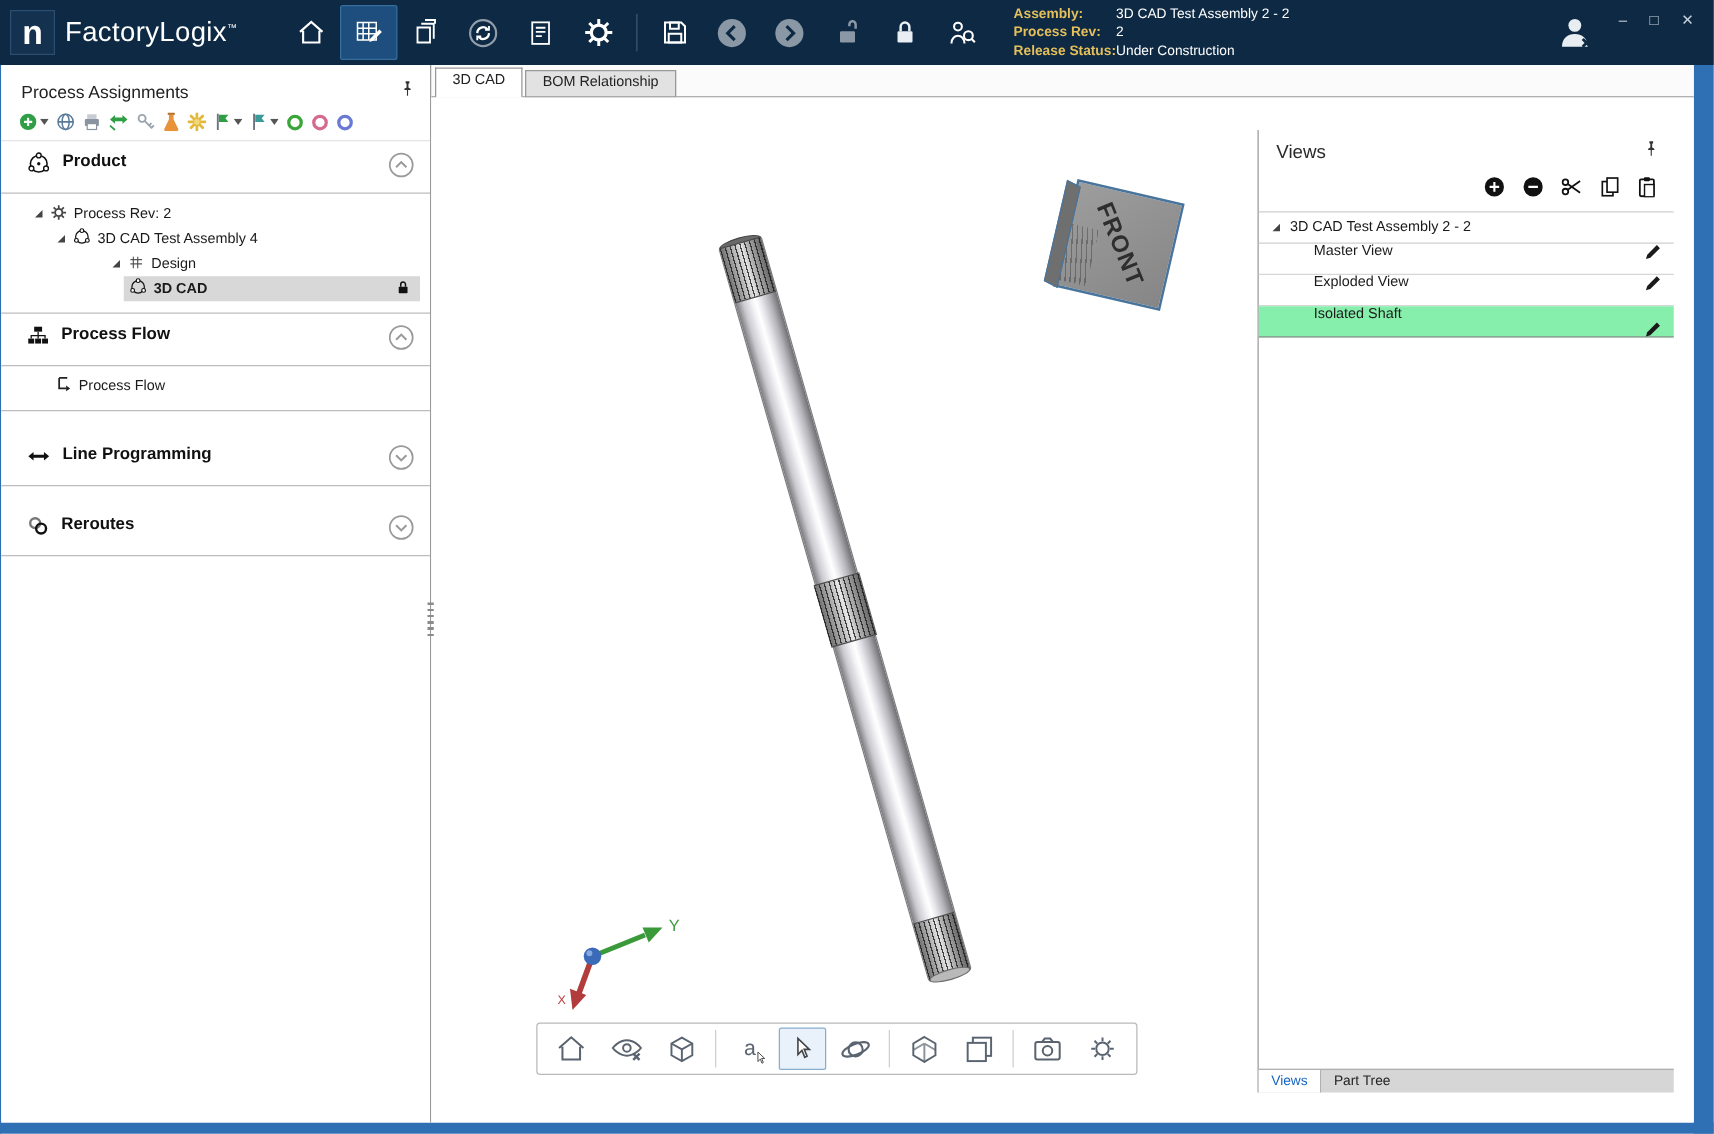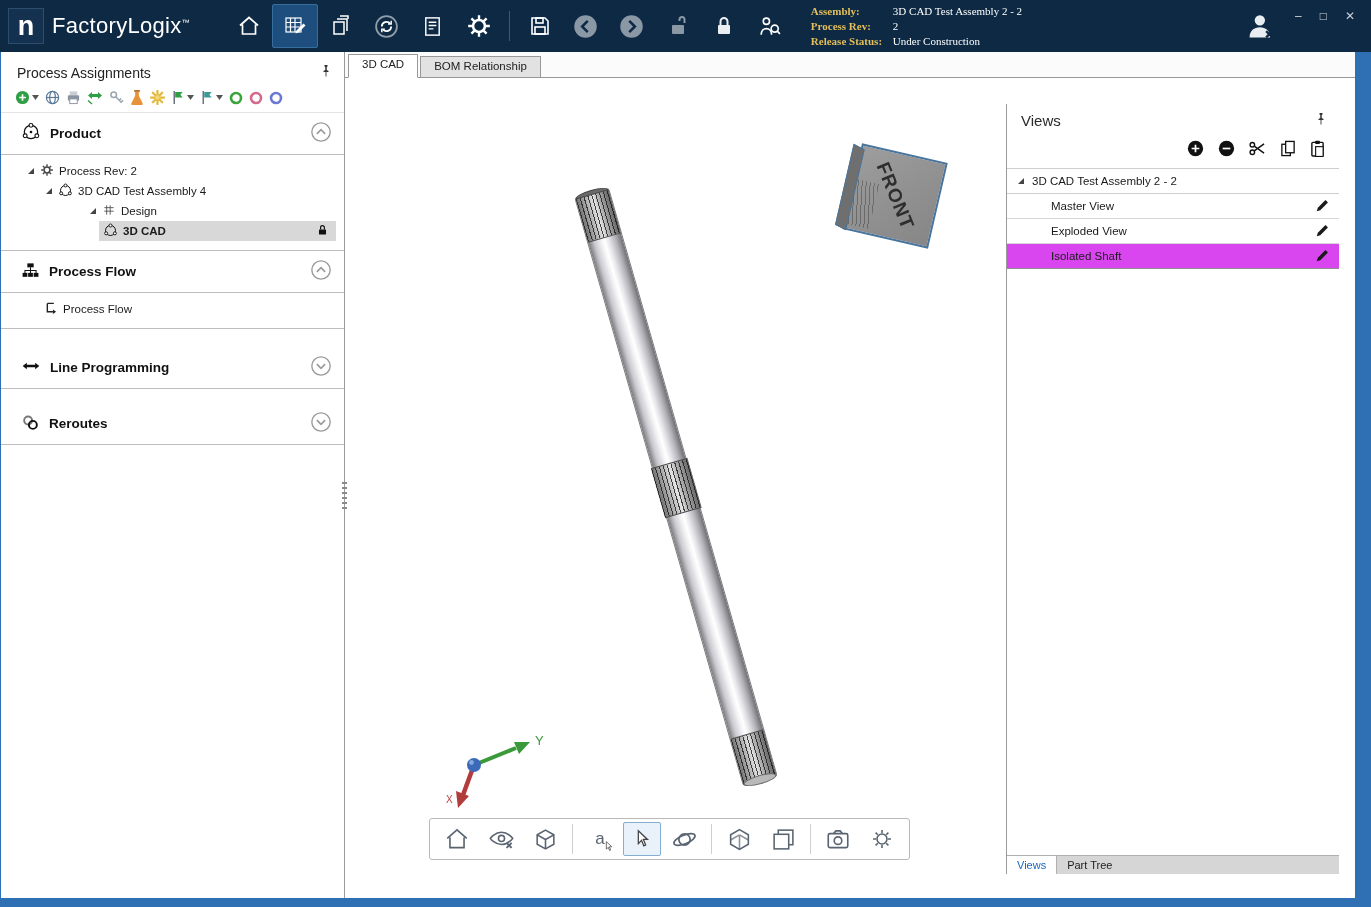--- a/index.html
+++ b/index.html
@@ -25,42 +25,42 @@
   }
   .brand { font-size:22px; letter-spacing:.3px; margin-right:36px; white-space:nowrap; }
   .brand sup { font-size:8px; vertical-align:super; }
   .tb-icons { display:flex; align-items:center; }
   .tb-btn {
     width:46px; height:44px; display:flex; align-items:center; justify-content:center;
     border:1px solid transparent; border-radius:2px; cursor:default;
   }
   .tb-btn.selected { background:#1e4e7d; border-color:#356e9e; }
   .tb-sep { width:1px; height:30px; background:#3a5a78; margin:0 7px; }
-  .assembly-info { margin-left:18px; font-size:11px; line-height:15px; white-space:nowrap;font-family:Liberation Serif, serif; }
+  .assembly-info { margin-left:18px; font-size:11px; line-height:15px; white-space:nowrap; }
   .assembly-info .lbl { display:inline-block; width:82px; color:#e4bf5a; font-weight:bold; }
   .assembly-info .val { color:#fff; }
   .flex-spacer { flex:1; }
   .user-btn { width:40px; height:40px; display:flex; align-items:center; justify-content:center; margin-right:14px; }
   .win-controls { display:flex; gap:18px; margin:0 16px 0 0; align-self:flex-start; margin-top:10px; }
   .win-controls span { color:#c8d2dc; font-size:12px; cursor:default; line-height:12px; }
 
   
   .app-body {
     flex:1; display:flex; background:#fff; min-height:0;
     border-right:16px solid #2f6fb3; border-bottom:9px solid #2f6fb3; border-left:1px solid #2f6fb3;
   }
 
   
   .left-panel { width:344px; flex:0 0 auto; border-right:1px solid #9a9a9a; background:#fff; position:relative; }
   .lp-header { display:flex; align-items:center; padding:12px 12px 6px 16px; font-size:14px; color:#222; }
   .lp-header .pin { margin-left:auto; }
   .lp-toolbar { display:flex; align-items:center; gap:6px; padding:3px 6px 7px 14px; border-bottom:1px solid #e4e4e4; }
   .lp-tool { display:flex; align-items:center; gap:2px; cursor:default; }
   .section-header {
-    display:flex; align-items:center; gap:9px; padding:8px 0 8px 20px;
+    display:flex; gap:9px; padding:8px 0 8px 20px;
     border-bottom:1px solid #bdbdbd; cursor:default;
   }
   .section-header .sh-label { font-size:13.5px; font-weight:bold; color:#111; }
   .section-header .circ { margin-left:auto; margin-right:12px; }
   .section-content { border-bottom:1px solid #bdbdbd; padding:6px 0 9px; }
   .tree-row { display:flex; align-items:center; gap:5px; height:20px; font-size:11.5px; color:#1a1a1a; cursor:default; }
   .expander { width:8px; display:flex; }
   .bold { font-weight:bold; }
   .cad-row { padding-left:98px; }
   .sel-bar {
@@ -146,25 +146,25 @@
   }
   .vp-header { display:flex; align-items:center; padding:8px 12px 2px 14px; font-size:15px; color:#2a2a2a; }
   .vp-header .pin { margin-left:auto; }
   .vp-toolbar { display:flex; justify-content:flex-end; align-items:center; gap:14px; padding:9px 14px 11px; }
   .vp-toolbar > span { cursor:default; display:flex; }
   .root-row {
     display:flex; align-items:center; gap:7px; height:26px; padding-left:10px;
     border-top:1px solid #cfcfcf; border-bottom:1px solid #cfcfcf; font-size:11.5px; cursor:default;
   }
   .view-row {
-    display:flex; align-items:center; height:25px; padding-left:44px; padding-right:10px;
+    display:flex; align-items:flex-start; height:25px; padding-left:44px; padding-right:10px;
     border-bottom:1px solid #d6d6d6; font-size:11.5px; cursor:default;
   }
   .view-row .pencil { margin-left:auto; display:flex; }
-  .view-row.selected { background:#d946ef; border-bottom-color:#8f8f8f; }
+  .view-row.selected { background:#86efac; border-bottom-color:#8f8f8f;flex-direction:column; }
   .vp-bottom { margin-top:auto; height:19px; background:#d6d6d6; border-top:1px solid #b0b0b0; display:flex; font-size:11px; }
   .vp-tab { padding:0 10px; display:flex; align-items:center; cursor:default; }
   .vp-tab.active { background:#fff; color:#1565c0; border-right:1px solid #b0b0b0; }
   .vp-tab:not(.active) { color:#222; }
 </style>
 </head>
 <body>
 
 <div class="window">
 

